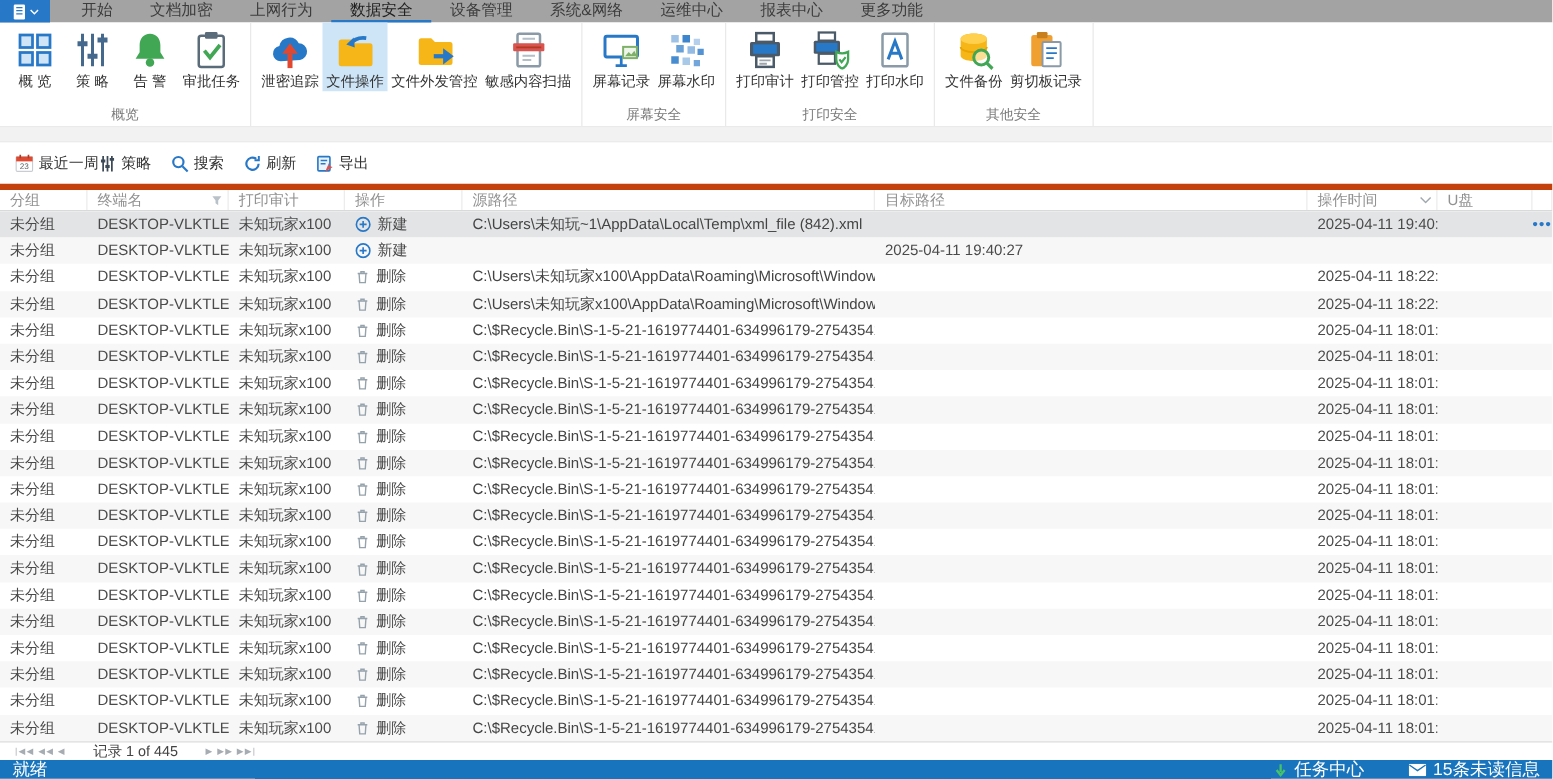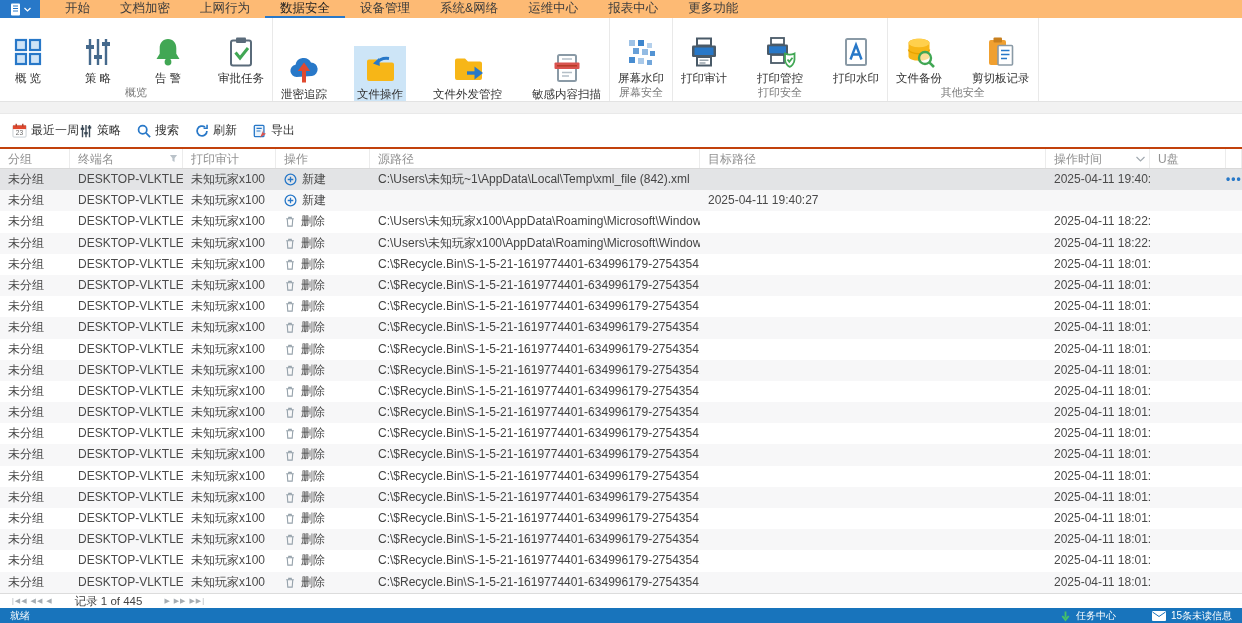--- a/index.html
+++ b/index.html
@@ -3,64 +3,64 @@
 <meta charset="utf-8">
 <style>
   * { box-sizing: border-box; }
   html,body { margin:0; padding:0; }
   body {
     width:1242px; height:623px; overflow:hidden;
     font-family:"Liberation Sans","DejaVu Sans",sans-serif;
     font-size:12px; color:#333; background:#fff;
   }
   
-  .tabbar { height:18px; display:flex; align-items:stretch; background:#fdba74; }
+  .tabbar { height:18px; display:flex; align-items:stretch; background:#a3a3a3; }
   .appbtn { width:40px; background:#2878c8; display:flex; align-items:center; justify-content:center; gap:2px; cursor:pointer; }
   .appbtn svg { display:block; }
   .tabs { display:flex; margin-left:10px; }
   .tab { padding:0 15px; line-height:17px; font-size:12.5px; color:#3c3c3c; cursor:pointer; border-bottom:2px solid transparent; white-space:nowrap; }
   .tab.active { color:#1f1f1f; border-bottom:2px solid #2878c8; }
   
   .ribbon { height:84px; display:flex; align-items:stretch; background:#fff; border-bottom:1px solid #e3e3e3; }
   .rgroup { display:flex; flex-direction:column; border-right:1px solid #e9e9e9; padding:0 5px; }
-  .rbtns { display:flex; flex:1; align-items:flex-end;gap:24px; }
+  .rbtns { display:flex; flex:1; align-items:flex-start; }
   .rbtn { display:flex; flex-direction:column; align-items:center; padding:4px 3px 0; min-width:46px; cursor:pointer; }
   .rbtn.active { background:#cde5f7; }
   .ricon { width:32px; height:32px; margin:2px 0 3px; }
   .ricon svg { width:32px; height:32px; display:block; }
   .rlabel { font-size:11.5px; color:#333; white-space:nowrap; line-height:14px; }
   .glabel { text-align:center; color:#7a7a7a; font-size:11px; line-height:15px; padding-bottom:1px; }
   .ribbonpad { flex:1; }
   
   .strip { height:12px; background:#f2f2f2; border-bottom:1px solid #e9e9e9; }
   .toolbar { height:33px; display:flex; align-items:center; padding:0 12px; background:#fff; }
   .tool-left, .tool-right { display:flex; align-items:center; }
   .tool-item { display:flex; align-items:center; gap:4px; margin-left:16px; cursor:pointer; color:#333; }
   .tool-item:first-child { margin-left:0; }
   .tool-item svg { display:block; }
   
   .grid-cols { display:grid; grid-template-columns:70px 113px 93px 94px 330px 346px 104px 76px 1fr; }
-  .thead { height:22px; border-top:2px solid #c2410c; border-bottom:1px solid #d9d9d9; background:#fff; }
+  .thead { height:22px; border-top:5px solid #c2410c; border-bottom:1px solid #d9d9d9; background:#fff; }
   .th { line-height:20px; padding:0 4px 0 8px; color:#919191; border-right:1px solid #ececec; white-space:nowrap; overflow:hidden; display:flex; align-items:center; justify-content:space-between; }
   .th .hic { opacity:.8; display:flex; align-items:center; }
   .tbody { height:424px; overflow:hidden; }
   .trow { height:21.2px; cursor:pointer; }
   .trow:nth-child(even) { background:#f7f7f8; }
   .trow.selected { background:#e3e4e6; }
   .td { line-height:21.2px; padding:0 4px 0 8px; color:#4a4a4a; white-space:nowrap; overflow:hidden; }
   .td.op { display:flex; align-items:center; gap:5px; }
   .td.op svg { flex:0 0 auto; }
   .td.path { color:#444; }
   .more { color:#2878c8; font-weight:bold; letter-spacing:1px; font-size:12px; line-height:21.2px; text-align:right; padding-right:6px; cursor:pointer; }
   
   .pager { height:15px; border-top:1px solid #dcdcdc; display:flex; align-items:center; font-size:11.5px; color:#444; background:#fff; padding-left:4px; }
   .pgarrows { color:#a6acb1; font-size:7px; letter-spacing:1px; margin:0 8px; cursor:pointer; white-space:nowrap; }
   .pgtext { margin:0 14px; }
   
-  .statusbar { height:16px; background:#1874bc; color:#fff; display:flex; align-items:center; justify-content:space-between; padding:0 10px; font-size:10px; }
+  .statusbar { height:16px; background:#1874bc; color:#fff; display:flex; align-items:center; justify-content:space-between; padding:0 10px; font-size:14px; }
   .sb-right { display:flex; align-items:center; gap:36px; }
   .sb-item { display:flex; align-items:center; gap:5px; cursor:pointer; }
   .sb-item svg { display:block; }
 </style>
 </head>
 <body>
 
 <div class="tabbar">
   <div class="appbtn">
     <svg width="12" height="13" viewBox="0 0 12 13">
@@ -174,20 +174,31 @@
                 <rect x="3.5" y="10.5" width="25" height="6.5" rx="1" fill="#d9534f"></rect>
                 <path d="M6 13.8h20" stroke="#b03a22" stroke-width="1.4"></path>
               </svg>
             </div>
             <div class="rlabel">敏感内容扫描</div>
           </div>
         </div>
       </div>
       <div class="rgroup">
         <div class="rbtns">
+          <div class="rbtn">
+            <div class="ricon">
+              <svg viewBox="0 0 32 32" fill="none">
+                <rect x="3" y="5" width="26" height="16.5" rx="1.5" stroke="#2878c8" stroke-width="2.4"></rect>
+                <path d="M11.5 28.5h9M16 21.5v7" stroke="#2878c8" stroke-width="2.2"></path>
+                <rect x="17.5" y="13.5" width="11" height="9" fill="#eef6ea" stroke="#7fb069" stroke-width="1.6"></rect>
+                <path d="M19 21l3-3.5 2 2 2.5-3 2 4.5z" fill="#7fb069"></path>
+              </svg>
+            </div>
+            <div class="rlabel">屏幕记录</div>
+          </div>
           <div class="rbtn">
             <div class="ricon">
               <svg viewBox="0 0 32 32" fill="#2878c8">
                 <rect x="4" y="4" width="6" height="6" opacity=".45"></rect>
                 <rect x="13" y="4" width="6" height="6" opacity=".9"></rect>
                 <rect x="22" y="7" width="5" height="5" opacity=".35"></rect>
                 <rect x="8" y="12" width="6" height="6" opacity=".7"></rect>
                 <rect x="17" y="13" width="6" height="6" opacity=".5"></rect>
                 <rect x="25" y="15" width="5" height="5" opacity=".8"></rect>
                 <rect x="4" y="21" width="6" height="6" opacity=".85"></rect>

